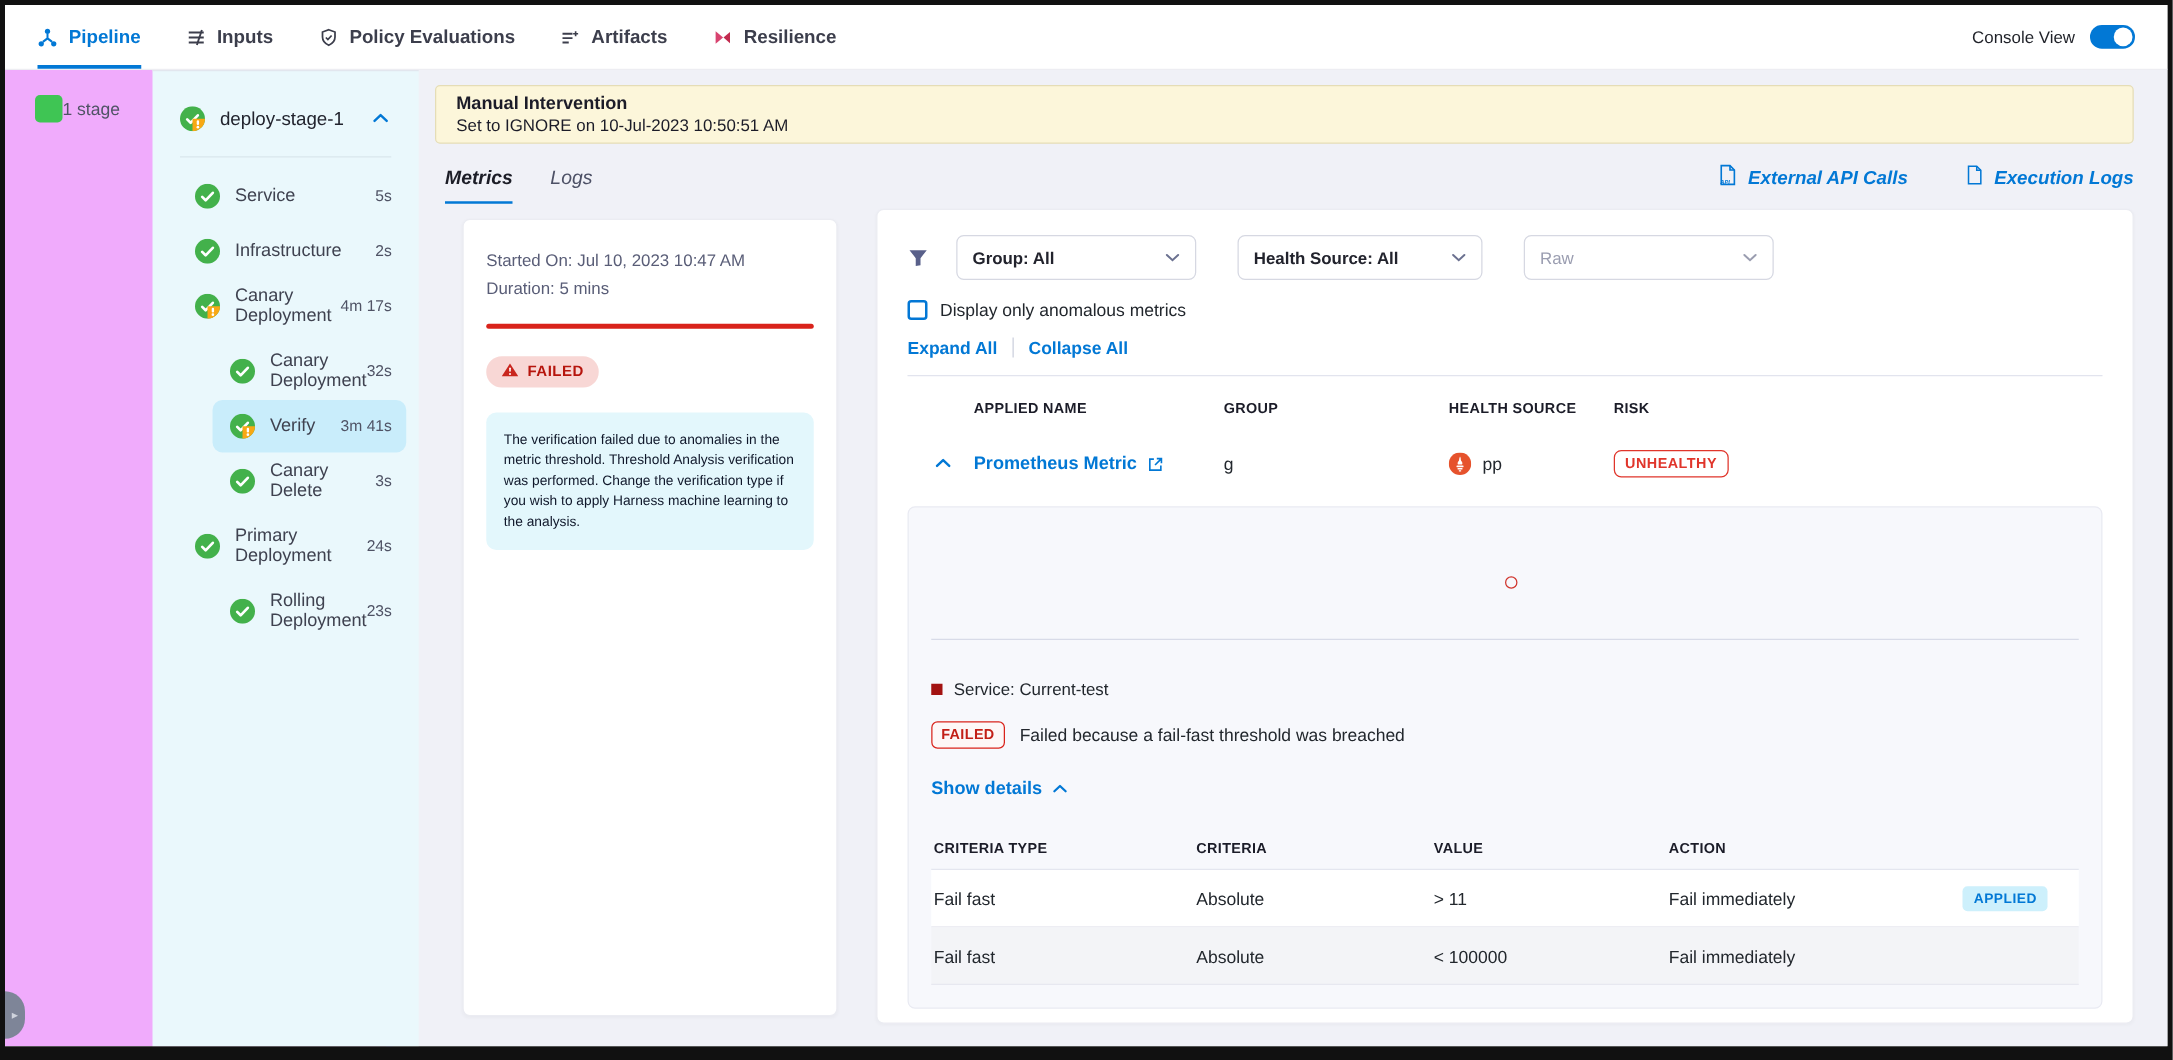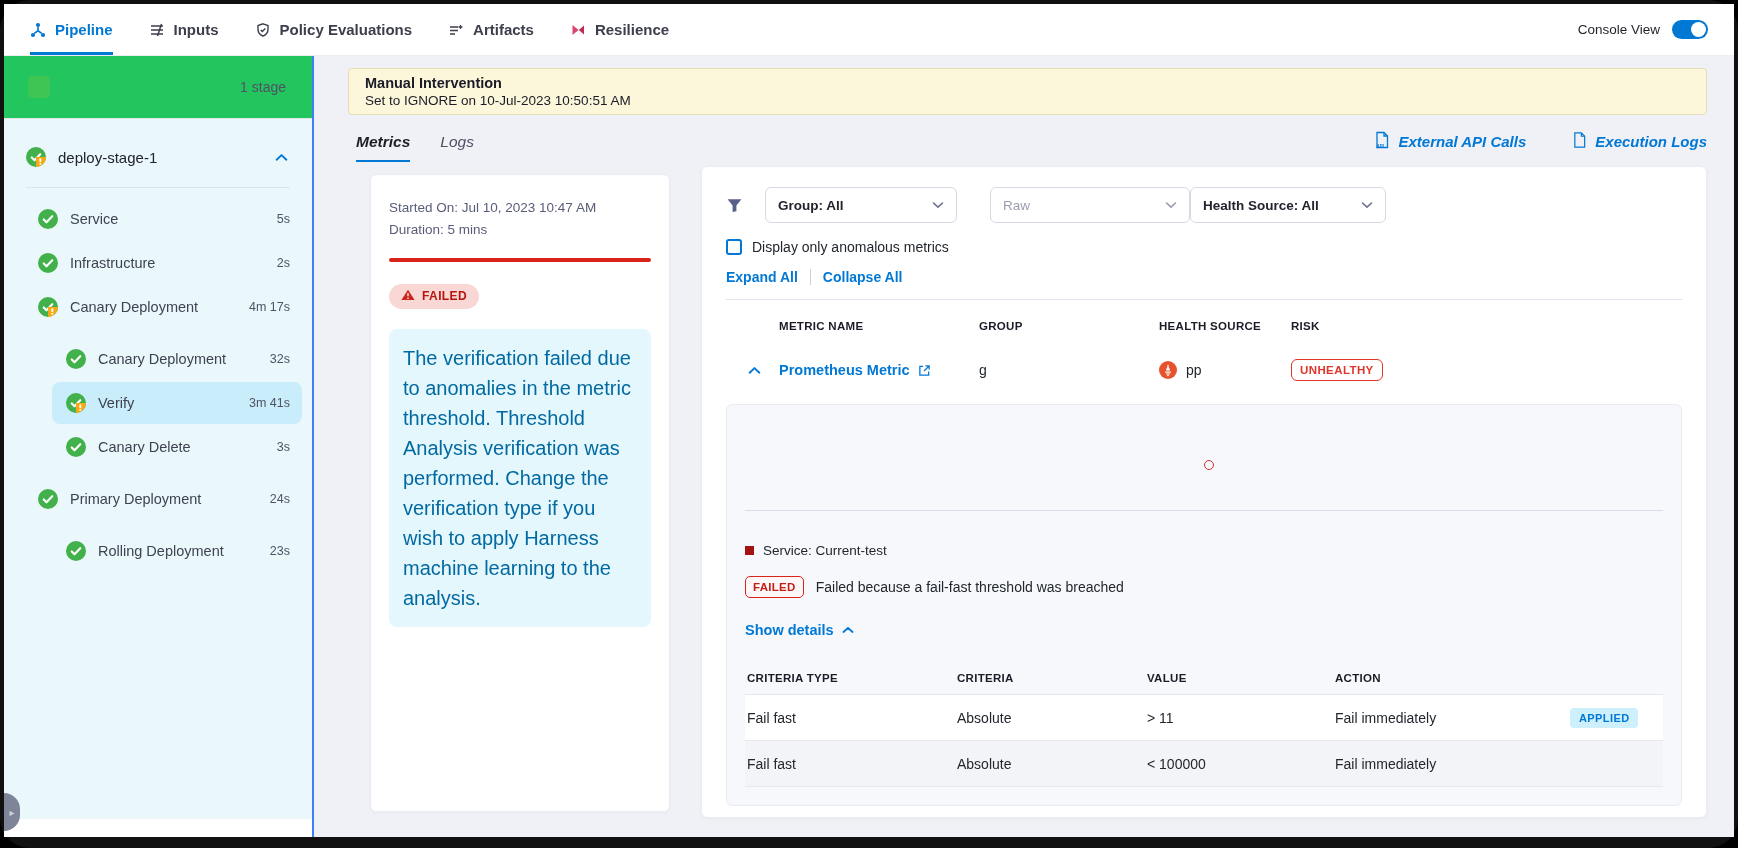--- a/index.html
+++ b/index.html
@@ -1,36 +1,36 @@
 <!DOCTYPE html>
 <html><head>
 <meta charset="utf-8">
 <style>
   * { box-sizing: border-box; margin: 0; padding: 0; }
   html,body { width:1738px; height:848px; }
   body { font-family: "Liberation Sans", "DejaVu Sans", sans-serif; background:#000; }
-  .frame { width:1738px; height:848px; background:#111; padding:4px 16px 11px 4px;border-radius:30px; }
+  .frame { width:1738px; height:848px; background:#111; padding:4px 16px 11px 4px; }
   .app { width:1730px; height:833px; background:#fff; position:relative; overflow:hidden; display:flex; flex-direction:column; }
 
   
   .topnav { height:52px; flex:none; display:flex; align-items:stretch; padding:0 26px; border-bottom:1px solid #ededf2; background:#fff; }
   .nav-tabs { display:flex; align-items:stretch; }
   .nav-tab { display:flex; align-items:center; gap:9px; margin-right:36px; font-size:15px; font-weight:600; color:#3c3e4c; cursor:pointer; border-bottom:3px solid transparent; padding-top:3px; }
   .nav-tab.active { color:#0278d5; border-bottom-color:#0278d5; }
   .nav-tab .ticon { display:flex; align-items:center; }
   .nav-right { margin-left:auto; display:flex; align-items:center; gap:12px; }
   .console-label { font-size:13.5px; color:#1f2128; }
   .toggle { width:36px; height:19px; border-radius:10px; background:#0278d5; position:relative; cursor:pointer; }
   .toggle .knob { position:absolute; top:2px; right:2px; width:15px; height:15px; border-radius:50%; background:#fff; }
 
   
   .main-row { flex:1; display:flex; min-height:0; }
 
   
-  .sidebar { width:310px; flex:none; display:flex; flex-direction:column; background:#22c55e; position:relative; border-right:2px solid #3b82f6; }
+  .sidebar { width:310px; flex:none; display:flex; background:#f0abfc; position:relative; border-right:5px solid #3b82f6; }
   .stage-summary { height:62px; flex:none; display:flex; align-items:center; justify-content:space-between; padding:0 26px 0 24px; }
   .stage-square { width:22px; height:22px; border-radius:4px; background:#3fc554; }
   .stage-count { font-size:14px; color:#4f5365; }
   .stage-tree { flex:1; background:#eaf8fc; border-top:1px solid #e2e6ee; padding-top:22px; }
   .stage-header { display:flex; align-items:center; padding:6px 24px 20px 22px; cursor:pointer; }
   .stage-header .s-label { flex:1; margin-left:12px; font-size:15px; color:#22242e; }
   .tree-divider { height:1px; background:#d9e6ec; margin:0 22px 10px 22px; }
   .step { display:flex; align-items:center; height:42px; margin:2px 10px 2px 20px; padding:0 12px 0 14px; border-radius:8px; cursor:pointer; }
   .step.indent1 { margin-left:48px; }
   .step.group-start { margin-top:10px; }
@@ -57,21 +57,21 @@
   .top-link { display:flex; align-items:center; gap:8px; color:#0278d5; font-size:15px; font-weight:700; cursor:pointer; }
 
   .cards { display:flex; align-items:flex-start; margin-top:12px; flex:1; min-height:0; }
   .card { background:#fff; border-radius:6px; border:1px solid #ebecf2; box-shadow:0 1px 3px rgba(40,41,61,.04); }
   .summary-card { width:300px; flex:none; margin-left:22px; height:638px; padding:22px 18px; }
   .metrics-card { flex:1; margin-left:31px; height:652px; margin-top:-8px; padding:20px 24px; min-width:0; overflow:hidden; }
 
   .meta-line { font-size:13.5px; color:#595d77; line-height:1.65; }
   .progress-bar { height:4px; border-radius:2px; background:#d9231b; margin:16px 0 22px 0; }
   .failed-pill { display:inline-flex; align-items:center; gap:7px; background:#f8d7d5; color:#b6150d; border-radius:14px; padding:5px 12px; font-size:12px; font-weight:700; letter-spacing:.4px; }
-  .info-box { margin-top:20px; background:#e3f7fc; border-radius:8px; padding:14px; font-size:20px; line-height:1.5; color:#0369a1; }
+  .info-box { margin-top:20px; background:#e3f7fc; border-radius:8px; padding:14px; font-size:11px; line-height:1.5; color:#0f172a; }
 
   .filter-row { display:flex; align-items:center; }
   .funnel { margin-right:22px; display:flex; }
   .dropdown { height:36px; border:1px solid #d6d8e2; border-radius:6px; background:#fff; display:flex; align-items:center; justify-content:space-between; padding:0 12px; font-size:13.5px; font-weight:700; color:#22232d; cursor:pointer; }
   .dd-group { width:192px; margin-right:33px; }
   .dd-health { width:196px; margin-right:33px; }
   .dd-raw { width:200px; font-weight:400; color:#9a9db0; }
 
   .checkbox-row { display:flex; align-items:flex-end; gap:10px; margin-top:16px; font-size:14px; color:#22272d; }
   .checkbox { width:16px; height:16px; border:2px solid #0277d5; border-radius:3px; background:#fff; cursor:pointer; flex:none; }
@@ -334,49 +334,49 @@
               <svg width="17" height="17" viewBox="0 0 16 16" fill="#59608a">
                     <path d="M1.5 2h13L9.8 8v5.4L6.2 14V8z"></path>
                   </svg>
             </span>
             <div class="dropdown dd-group">
               <span>Group: All</span>
               <svg width="12" height="8" viewBox="0 0 12 8" fill="none" stroke="#6b7190" stroke-width="1.6" stroke-linecap="round">
                     <path d="M1.5 2L6 6.2 10.5 2"></path>
                   </svg>
             </div>
+            <div class="dropdown dd-health">
+              <span>Health Source: All</span>
+              <svg width="12" height="8" viewBox="0 0 12 8" fill="none" stroke="#6b7190" stroke-width="1.6" stroke-linecap="round">
+                    <path d="M1.5 2L6 6.2 10.5 2"></path>
+                  </svg>
+            </div>
             <div class="dropdown dd-raw">
               <span>Raw</span>
               <svg width="12" height="8" viewBox="0 0 12 8" fill="none" stroke="#9a9db0" stroke-width="1.6" stroke-linecap="round">
                     <path d="M1.5 2L6 6.2 10.5 2"></path>
                   </svg>
             </div>
-            <div class="dropdown dd-health">
-              <span>Health Source: All</span>
-              <svg width="12" height="8" viewBox="0 0 12 8" fill="none" stroke="#6b7190" stroke-width="1.6" stroke-linecap="round">
-                    <path d="M1.5 2L6 6.2 10.5 2"></path>
-                  </svg>
-            </div>
           </div>
 
           <div class="checkbox-row">
             <span class="checkbox"></span>
             <span>Display only anomalous metrics</span>
           </div>
 
           <div class="expand-row">
             <span class="link">Expand All</span>
             <span class="vdiv"></span>
             <span class="link">Collapse All</span>
           </div>
 
           <div class="table-divider"></div>
 
           <div class="mt-grid mt-head">
-            <div>METRIC NAME</div>
+            <div>APPLIED NAME</div>
             <div>GROUP</div>
             <div>HEALTH SOURCE</div>
             <div>RISK</div>
           </div>
 
           <div class="mt-grid metric-row">
             <span style="justify-self:start; margin-left:22px;">
               <svg width="13" height="9" viewBox="0 0 12 8" fill="none" stroke="#0278d5" stroke-width="1.8" stroke-linecap="round" stroke-linejoin="round">
                     <path d="M1.5 6L6 1.8 10.5 6"></path>
                   </svg>

